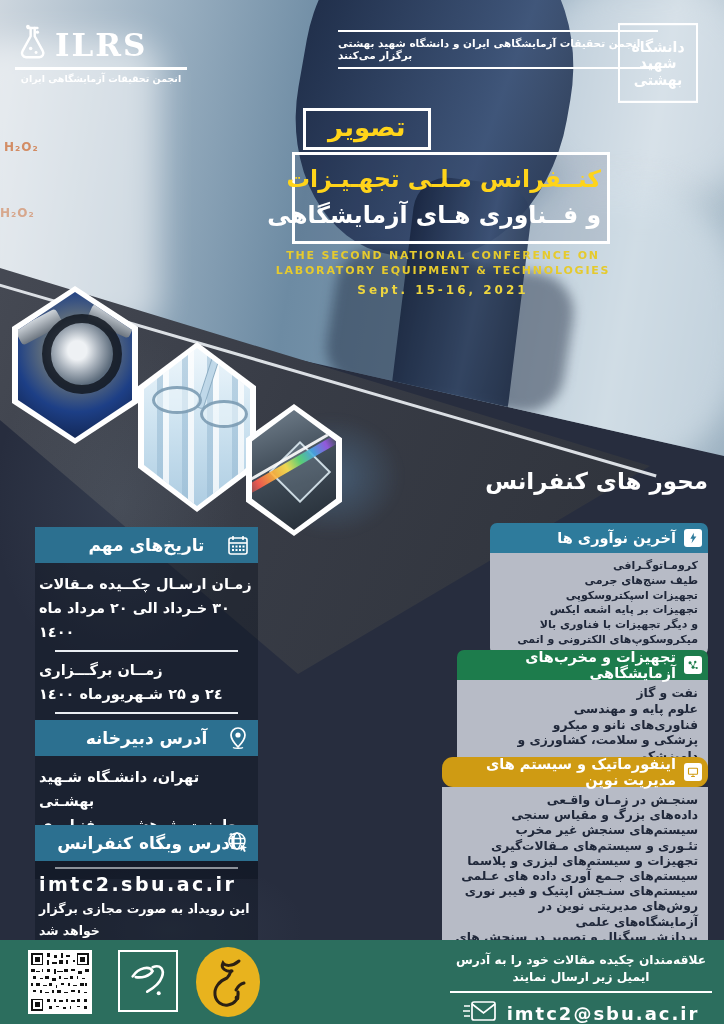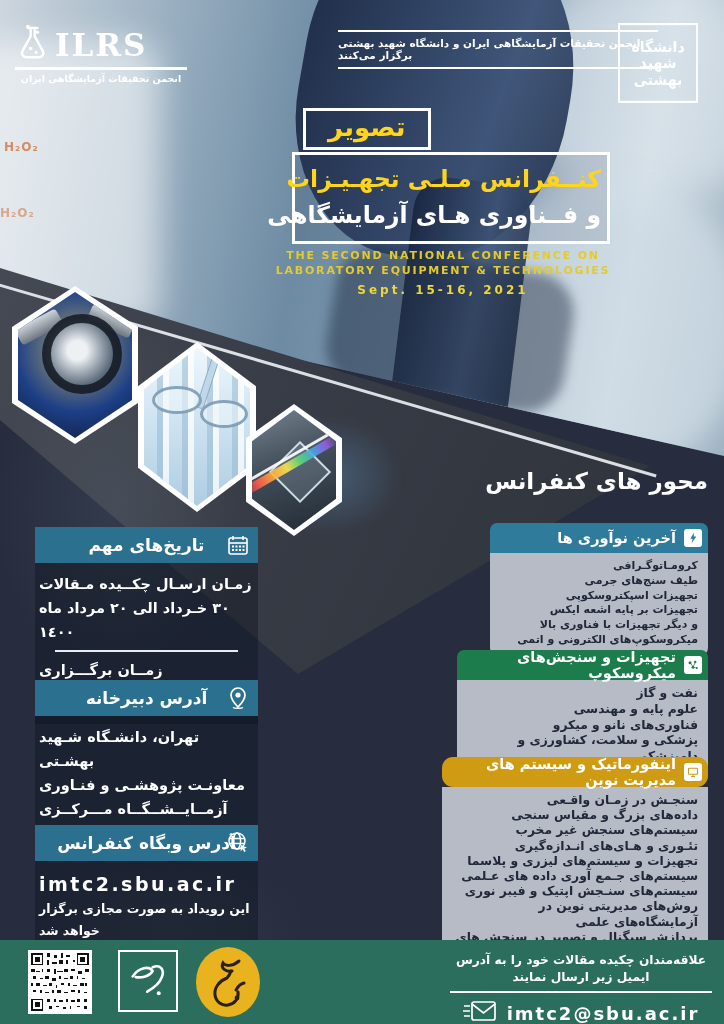--- a/index.html
+++ b/index.html
@@ -227,21 +227,21 @@
     <div class="info-body">
       <div class="ln">زمـان ارسـال چکــیده مـقالات</div>
       <div class="ln">۳۰ خـرداد الی ۲۰ مرداد ماه ۱٤۰۰</div>
       <hr class="sep">
       <div class="ln">زمــان برگـــزاری</div>
       <div class="ln">۲٤ و ۲۵ شـهریورماه ۱٤۰۰</div>
       <hr class="sep">
     </div>
   </div>
 
-  <div class="info-box" style="top:680px;">
+  <div class="info-box" style="top:720px;">
     <div class="info-header">
       <span>آدرس دبیرخانه</span>
       <span class="hicon">
         <svg width="24" height="24" viewBox="0 0 24 24">
             <path d="M12 2a7 7 0 0 0-7 7c0 4.8 7 12 7 12s7-7.2 7-12a7 7 0 0 0-7-7z" fill="none" stroke="#fff" stroke-width="1.7"></path>
             <circle cx="12" cy="9" r="2.6" fill="#fff"></circle>
             <path d="M7 21.5c1.2 1 8.8 1 10 0" fill="none" stroke="#fff" stroke-width="1.4"></path>
           </svg>
       </span>
     </div>
@@ -289,21 +289,21 @@
       <div class="it">طیف سنج‌های جرمی</div>
       <div class="it">تجهیزات اسپکتروسکوپی</div>
       <div class="it">تجهیزات بر پایه اشعه ایکس</div>
       <div class="it">و دیگر تجهیزات با فناوری بالا</div>
       <div class="it">میکروسکوپ‌های الکترونی و اتمی</div>
     </div>
   </div>
 
   <div class="topic topic2">
     <div class="topic-header">
-      <span>تجهیزات و سنجش‌های میکروسکوپ</span>
+      <span>تجهیزات و مخرب‌های آزمایشگاهی</span>
       <span class="tibox">
         <svg width="12" height="12" viewBox="0 0 16 16">
             <g fill="#1d7c4c">
               <circle cx="4" cy="5" r="2"></circle>
               <circle cx="11" cy="4" r="1.6"></circle>
               <circle cx="8" cy="11" r="2"></circle>
               <circle cx="13" cy="12" r="1.4"></circle>
             </g>
             <g stroke="#1d7c4c" stroke-width="1">
               <path d="M5 6l2.4 3.4M10.5 5.3 8.8 9.4M9.8 11.6h1.8"></path>
@@ -328,21 +328,21 @@
               <rect x="2" y="3" width="12" height="8" rx="1"></rect>
               <path d="M8 11v2M5.5 14h5"></path>
             </g>
           </svg>
       </span>
     </div>
     <div class="topic-body">
       <div class="it">سنجـش در زمـان واقـعی</div>
       <div class="it">داده‌های بزرگ و مقیاس سنجی</div>
       <div class="it">سیستم‌های سنجش غیر مخرب</div>
-      <div class="it">تئـوری و هـای‌های انـدازه‌گیری</div>
+      <div class="it">تئـوری و سیستم‌های مـقالات‌گیری</div>
       <div class="it">تجهیزات و سیستم‌های لیزری و پلاسما</div>
       <div class="it">سیستم‌های جـمع آوری داده های عـلمی</div>
       <div class="it">سیستم‌های سنـجش اپتیک و فیبر نوری</div>
       <div class="it">روش‌های مدیریتی نوین در آزمایشگاه‌های علمی</div>
       <div class="it">پردازش سیگنال و تصویر در سنجش های آزمایشگاهی</div>
     </div>
   </div>
 
   <div class="footer">
     <div class="qr">

